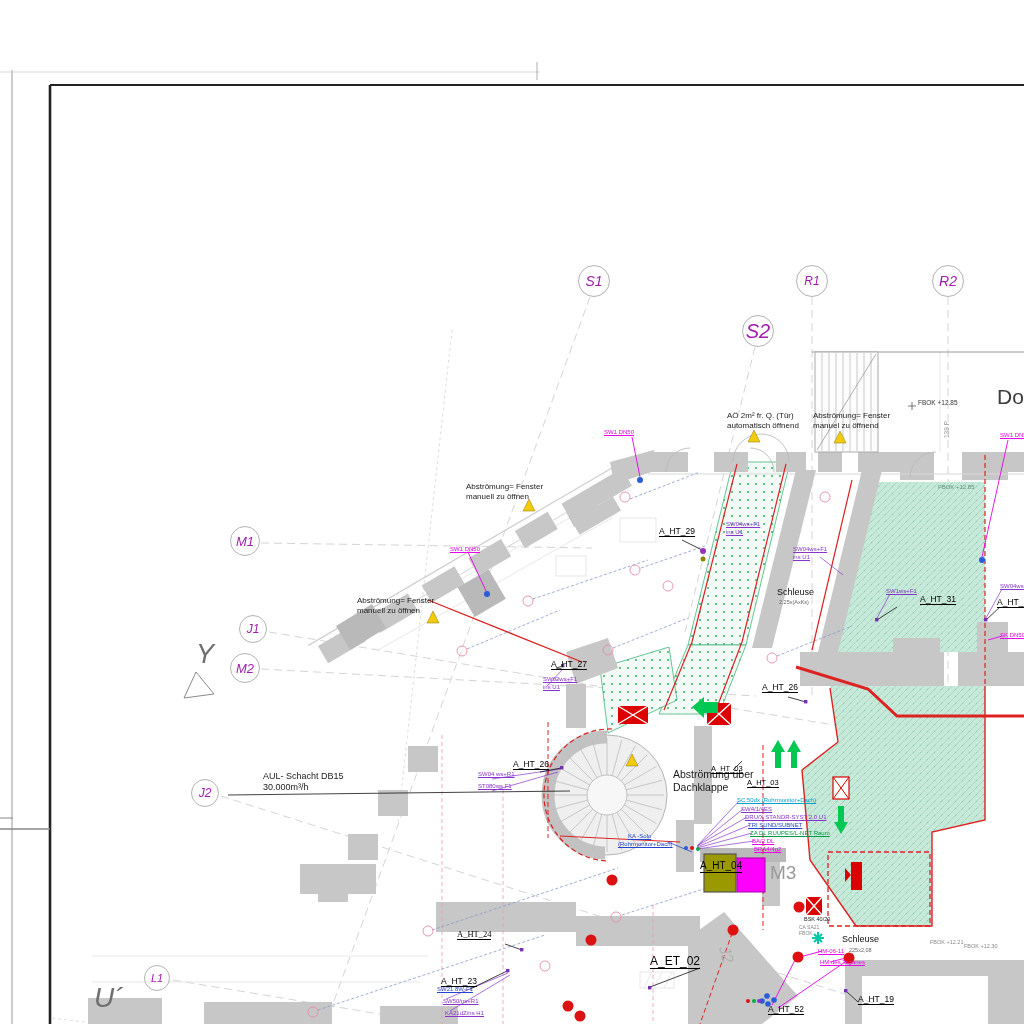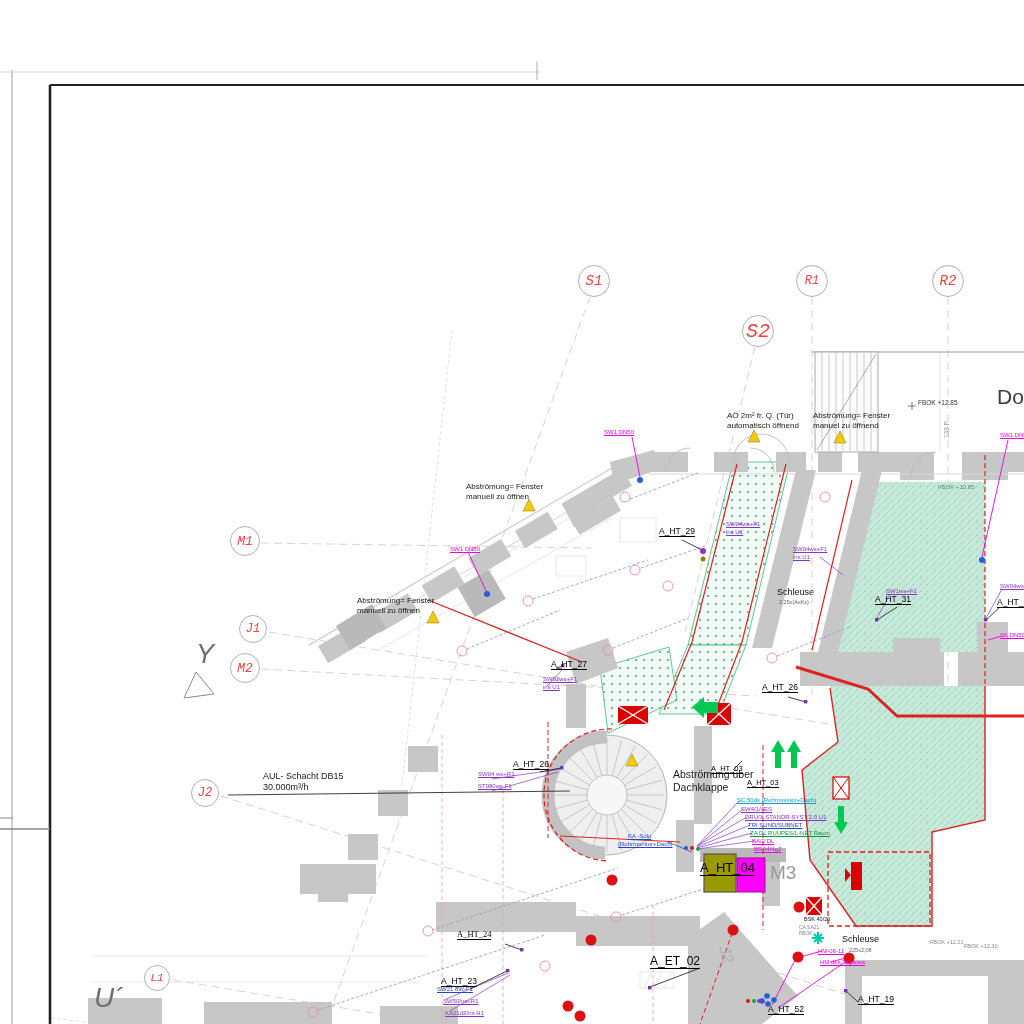--- a/index.html
+++ b/index.html
@@ -19,23 +19,23 @@
   .redd{stroke:var(--accent_red,#dd2222);fill:none;stroke-dasharray:5,3}
   .bluel{stroke:#8899cc;stroke-width:.8;stroke-dasharray:3,2;fill:none}
   .pinkc{stroke:#e98ca8;fill:none;stroke-width:.9}
   .pinkd{stroke:var(--pink_dash,#ef9ab5);stroke-width:.8;stroke-dasharray:4,3;fill:none}
   .mag{stroke:var(--magenta,#e800e8);stroke-width:.9;fill:none}
   .pur{stroke:#8833cc;stroke-width:.7;fill:none}
   .blk{stroke:#111;stroke-width:.8;fill:none}
   .tread{stroke:#bdbdbd;stroke-width:.8}
   .whx{stroke:#fff;stroke-width:1.4;fill:none}
   
-  .bubble{position:absolute;border:1px solid #b2b2b2;border-radius:50%;color:#ef4444;
+  .bubble{position:absolute;border:1px solid #b2b2b2;border-radius:50%;color:#a21caf;
     font-style:italic;display:flex;align-items:center;justify-content:center;
-    background:rgba(255,255,255,.55);box-sizing:border-box;font-family:Liberation Mono, monospace;}
+    background:rgba(255,255,255,.55);box-sizing:border-box;}
   .note{position:absolute;color:#1a1a1a;line-height:1.2;white-space:nowrap;}
   .eq{position:absolute;color:#000;border-bottom:1px solid #000;white-space:nowrap;line-height:1.05;}
   .micro{position:absolute;white-space:nowrap;text-decoration:underline;line-height:1;}
   .txt{position:absolute;white-space:nowrap;line-height:1;transform-origin:0 0;}
   .mc-magenta{color:var(--magenta,#e800e8)} .mc-purple{color:#8833cc}
   .mc-blue{color:#2244cc} .mc-cyan{color:#00a0c8} .mc-green{color:#009944}
 </style>
 </head>
 <body>
 
@@ -375,27 +375,27 @@
       <div class="txt" style="left: 938px; top: 484px; font-size: 6px; color: rgb(93, 143, 122);">FBOK +12.85</div>
       <div class="txt" style="left: 944px; top: 438px; font-size: 6.5px; color: rgb(153, 153, 153); transform: rotate(-90deg);">139 P</div>
       <div class="txt" style="left: 930px; top: 940px; font-size: 5.5px; color: rgb(136, 136, 136);">FBOK +12.21</div>
       <div class="txt" style="left: 964px; top: 944px; font-size: 5.5px; color: rgb(136, 136, 136);">FBOK +12.30</div>
       <div class="txt" style="left: 804px; top: 917px; font-size: 5.5px; color: rgb(34, 34, 34);">BSK 40/20</div>
       <div class="txt" style="left: 799px; top: 925px; font-size: 5px; color: rgb(136, 136, 136);">CA SA21</div>
       <div class="txt" style="left: 799px; top: 931px; font-size: 5px; color: rgb(136, 136, 136);">FBOK</div>
     </div>
 <div>
       <div class="eq" style="left: 659px; top: 527px; font-size: 8.5px;">A_HT_29</div>
-      <div class="eq" style="left: 875px; top: 595px; font-size: 8.5px;">A_HT_31</div>
+      <div class="eq" style="left: 920px; top: 595px; font-size: 8.5px;">A_HT_31</div>
       <div class="eq" style="left: 551px; top: 660px; font-size: 8.5px;">A_HT_27</div>
       <div class="eq" style="left: 762px; top: 683px; font-size: 8.5px;">A_HT_26</div>
       <div class="eq" style="left: 513px; top: 760px; font-size: 8.5px;">A_HT_26</div>
       <div class="eq" style="left: 711px; top: 765px; font-size: 7.5px;">A_HT_03</div>
       <div class="eq" style="left: 747px; top: 779px; font-size: 7.5px;">A_HT_03</div>
-      <div class="eq" style="left: 700px; top: 861px; font-size: 13px;">A_HT_04</div>
+      <div class="eq" style="left: 700px; top: 861px; font-size: 10px;">A_HT_04</div>
       <div class="eq" style="left: 457px; top: 930px; font-size: 8.5px; font-family: Liberation Serif, serif;">A_HT_24</div>
       <div class="eq" style="left: 441px; top: 977px; font-size: 8.5px;">A_HT_23</div>
       <div class="eq" style="left: 650px; top: 955px; font-size: 12px;">A_ET_02</div>
       <div class="eq" style="left: 768px; top: 1005px; font-size: 8.5px;">A_HT_52</div>
       <div class="eq" style="left: 858px; top: 995px; font-size: 8.5px;">A_HT_19</div>
       <div class="eq" style="left: 997px; top: 598px; font-size: 8.5px;">A_HT_3</div>
     </div>
 <div>
       <div class="micro mc-magenta" style="left: 604px; top: 429px; font-size: 6px;">SW1 DN50</div>
       <div class="micro mc-magenta" style="left: 450px; top: 546px; font-size: 6px;">SW1 DN50</div>

